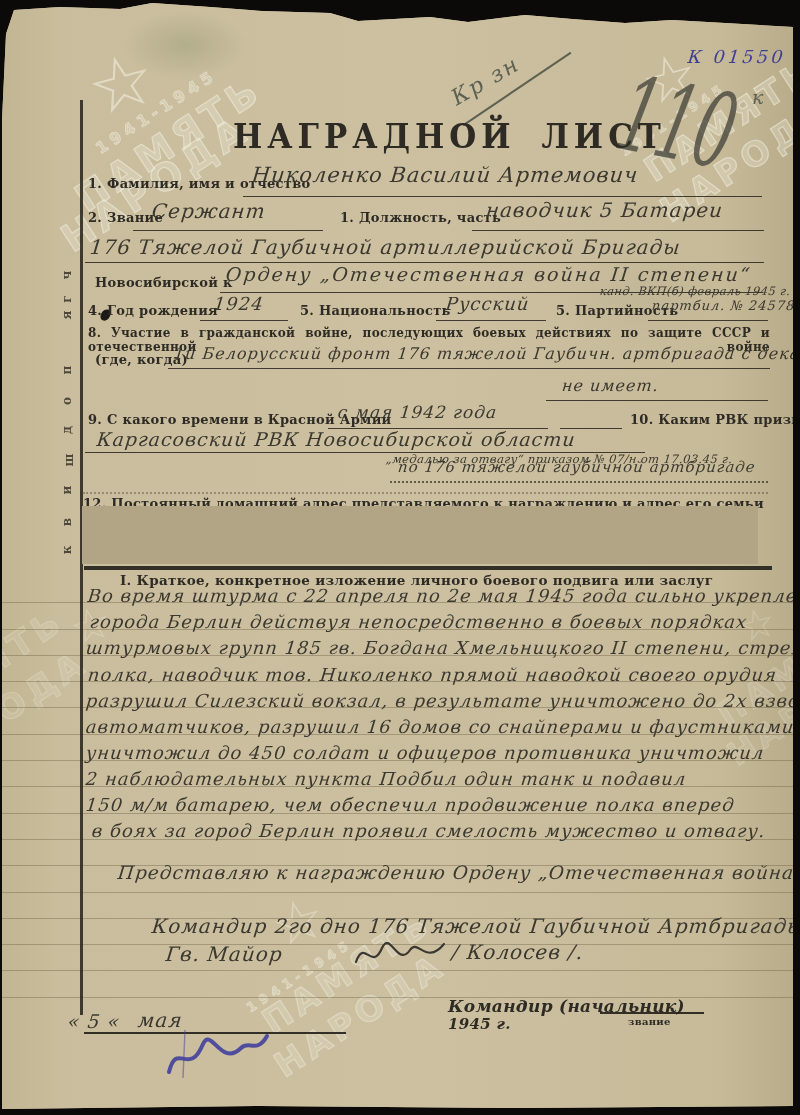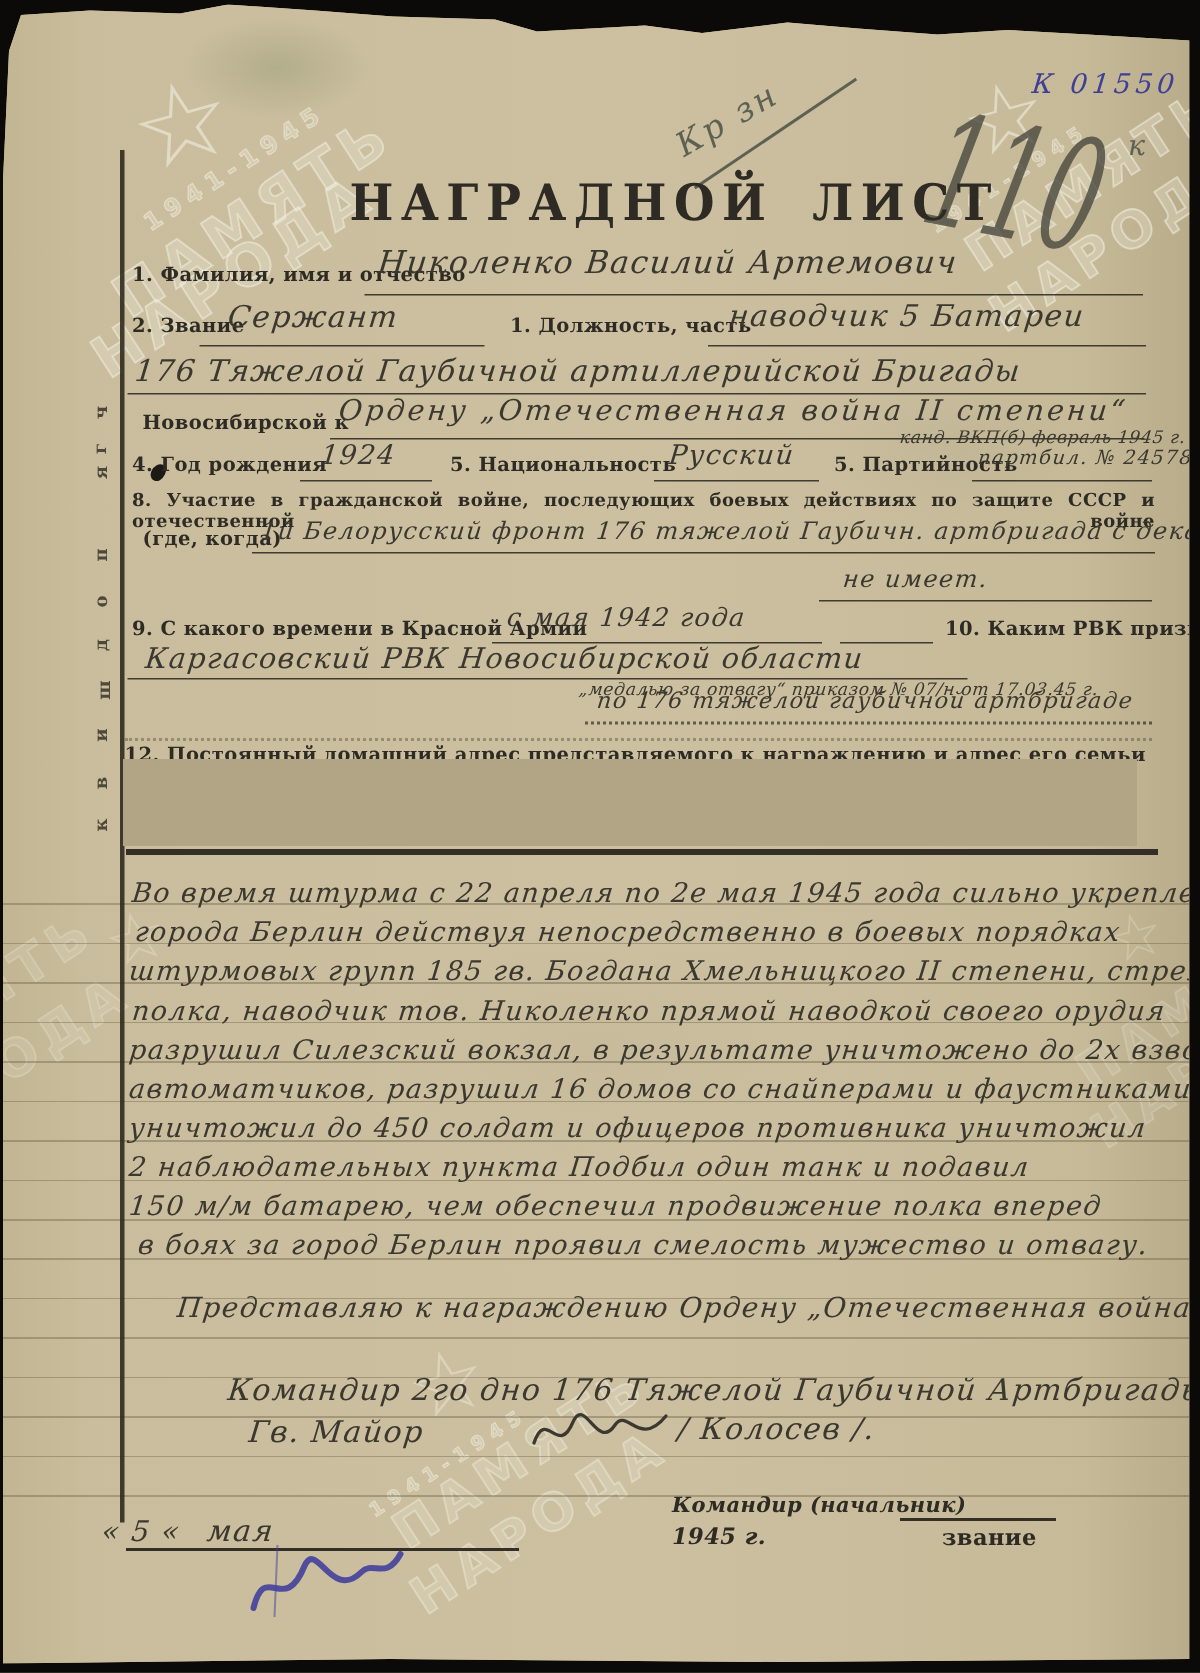--- a/index.html
+++ b/index.html
@@ -134,20 +134,21 @@
     <div class="abs hw hw-sm" style="left:386px;top:452px;">„медалью за отвагу“ приказом № 07/н от 17.03.45 г.</div>
 
     <div class="abs hw" style="left:398px;top:458px;font-size:15px;">по 176 тяжелой гаубичной артбригаде</div>
     <div class="abs uline-dot" style="left:390px;top:481px;width:378px;"></div>
     <div class="abs uline-dot" style="left:83px;top:492px;width:685px;opacity:.5;"></div>
 
     <div class="abs printed" style="left:83px;top:496px;">12. Постоянный домашний адрес представляемого к награждению и адрес его семьи</div>
     <div class="abs" style="left:82px;top:506px;width:676px;height:58px;background:#b2a586;"></div>
     <div class="abs" style="left:84px;top:566px;width:688px;height:3.5px;background:#332f26;"></div>
 
+    <div class="abs printed" style="left:120px;top:572px;font-size:13.5px;">I. Краткое, конкретное изложение личного боевого подвига или заслуг</div>
 
     <div class="abs hw" style="left:88px;top:585px;font-size:18px;">Во время штурма с 22 апреля по 2е мая 1945 года сильно укрепленного</div>
     <div class="abs hw" style="left:90px;top:611px;font-size:18px;">города Берлин действуя непосредственно в боевых порядках</div>
     <div class="abs hw" style="left:86px;top:637px;font-size:18px;">штурмовых групп 185 гв. Богдана Хмельницкого II степени, стрелкового</div>
     <div class="abs hw" style="left:88px;top:664px;font-size:18px;">полка, наводчик тов. Николенко прямой наводкой своего орудия</div>
     <div class="abs hw" style="left:86px;top:690px;font-size:18px;">разрушил Силезский вокзал, в результате уничтожено до 2х взводов</div>
     <div class="abs hw" style="left:86px;top:716px;font-size:18px;">автоматчиков, разрушил 16 домов со снайперами и фаустниками,</div>
     <div class="abs hw" style="left:86px;top:742px;font-size:18px;">уничтожил до 450 солдат и офицеров противника уничтожил</div>
     <div class="abs hw" style="left:86px;top:768px;font-size:18px;">2 наблюдательных пункта Подбил один танк и подавил</div>
     <div class="abs hw" style="left:86px;top:794px;font-size:18px;">150 м/м батарею, чем обеспечил продвижение полка вперед</div>
@@ -162,18 +163,18 @@
     <div class="abs hw" style="left:452px;top:940px;font-size:20px;">/ Колосев /.</div>
 
     <div class="abs hw" style="left:68px;top:1010px;font-size:19px;">« 5 «</div>
     <div class="abs hw" style="left:138px;top:1008px;font-size:20px;">мая</div>
     <div class="abs" style="left:84px;top:1032px;width:262px;height:2px;background:rgba(35,31,24,.9);"></div>
     <div class="abs printed" style="left:448px;top:1015px;font-size:15px;font-style:italic;">1945 г.</div>
     <svg class="abs" style="left:155px;top:1028px;" width="120" height="52" viewBox="0 0 120 52">
       <path d="M14 44 C22 12 34 50 48 16 C56 -2 66 40 86 20 C94 12 102 26 112 8" fill="none" stroke="#43419b" stroke-width="4" stroke-linecap="round" opacity=".9"></path>
       <path d="M30 2 L28 50" stroke="#43419b" stroke-width="1.4" opacity=".5" fill="none"></path>
     </svg>
-    <div class="abs printed" style="left:448px;top:996px;font-size:14px;font-style:italic;">Командир (начальник)</div>
+    <div class="abs printed" style="left:448px;top:996px;font-size:17px;font-style:italic;">Командир (начальник)</div>
     <div class="abs" style="left:600px;top:1012px;width:104px;height:2px;background:rgba(35,31,24,.9);"></div>
-    <div class="abs printed" style="left:628px;top:1016px;font-size:15px;">звание</div>
+    <div class="abs printed" style="left:628px;top:1016px;font-size:10px;">звание</div>
 
   </div>
 </div>
 
 </body></html>

